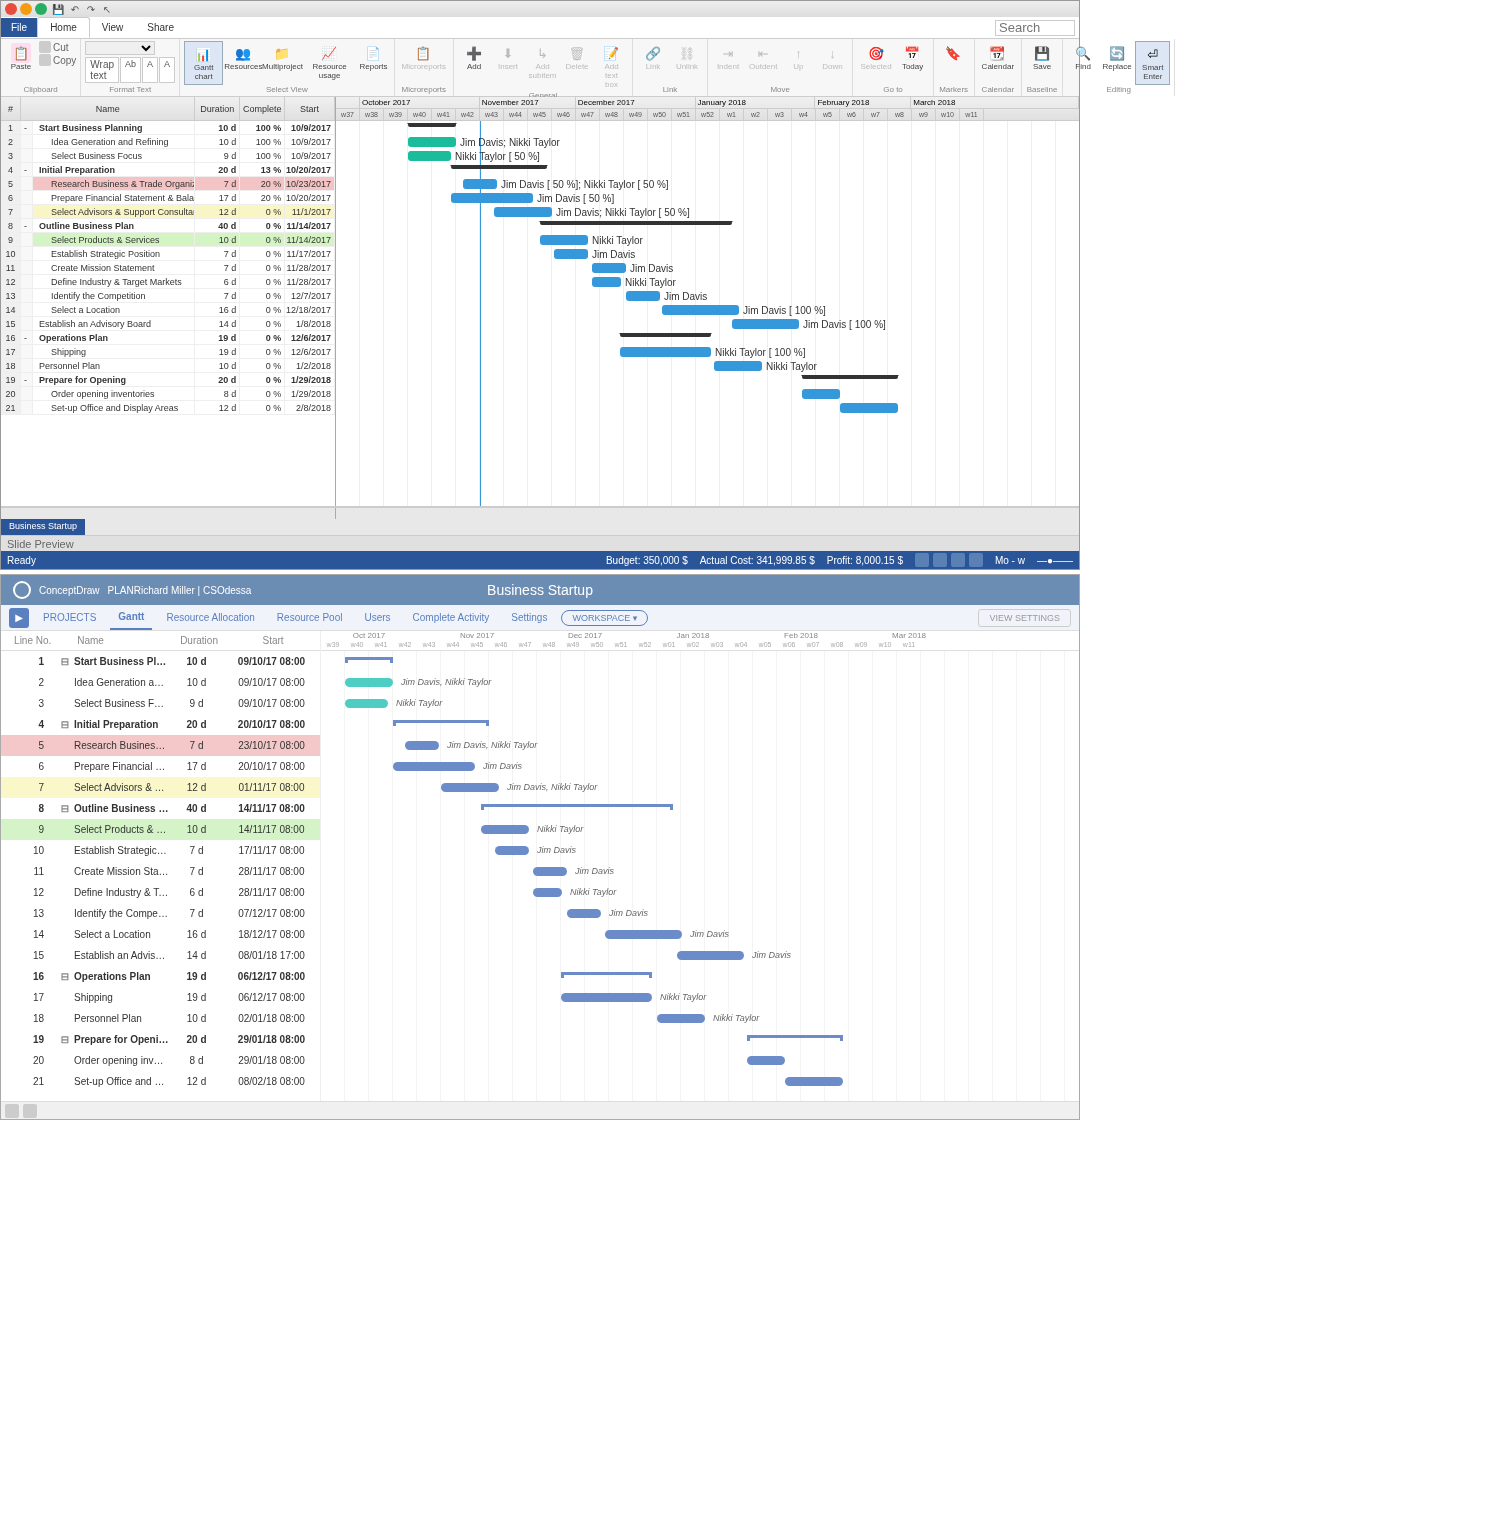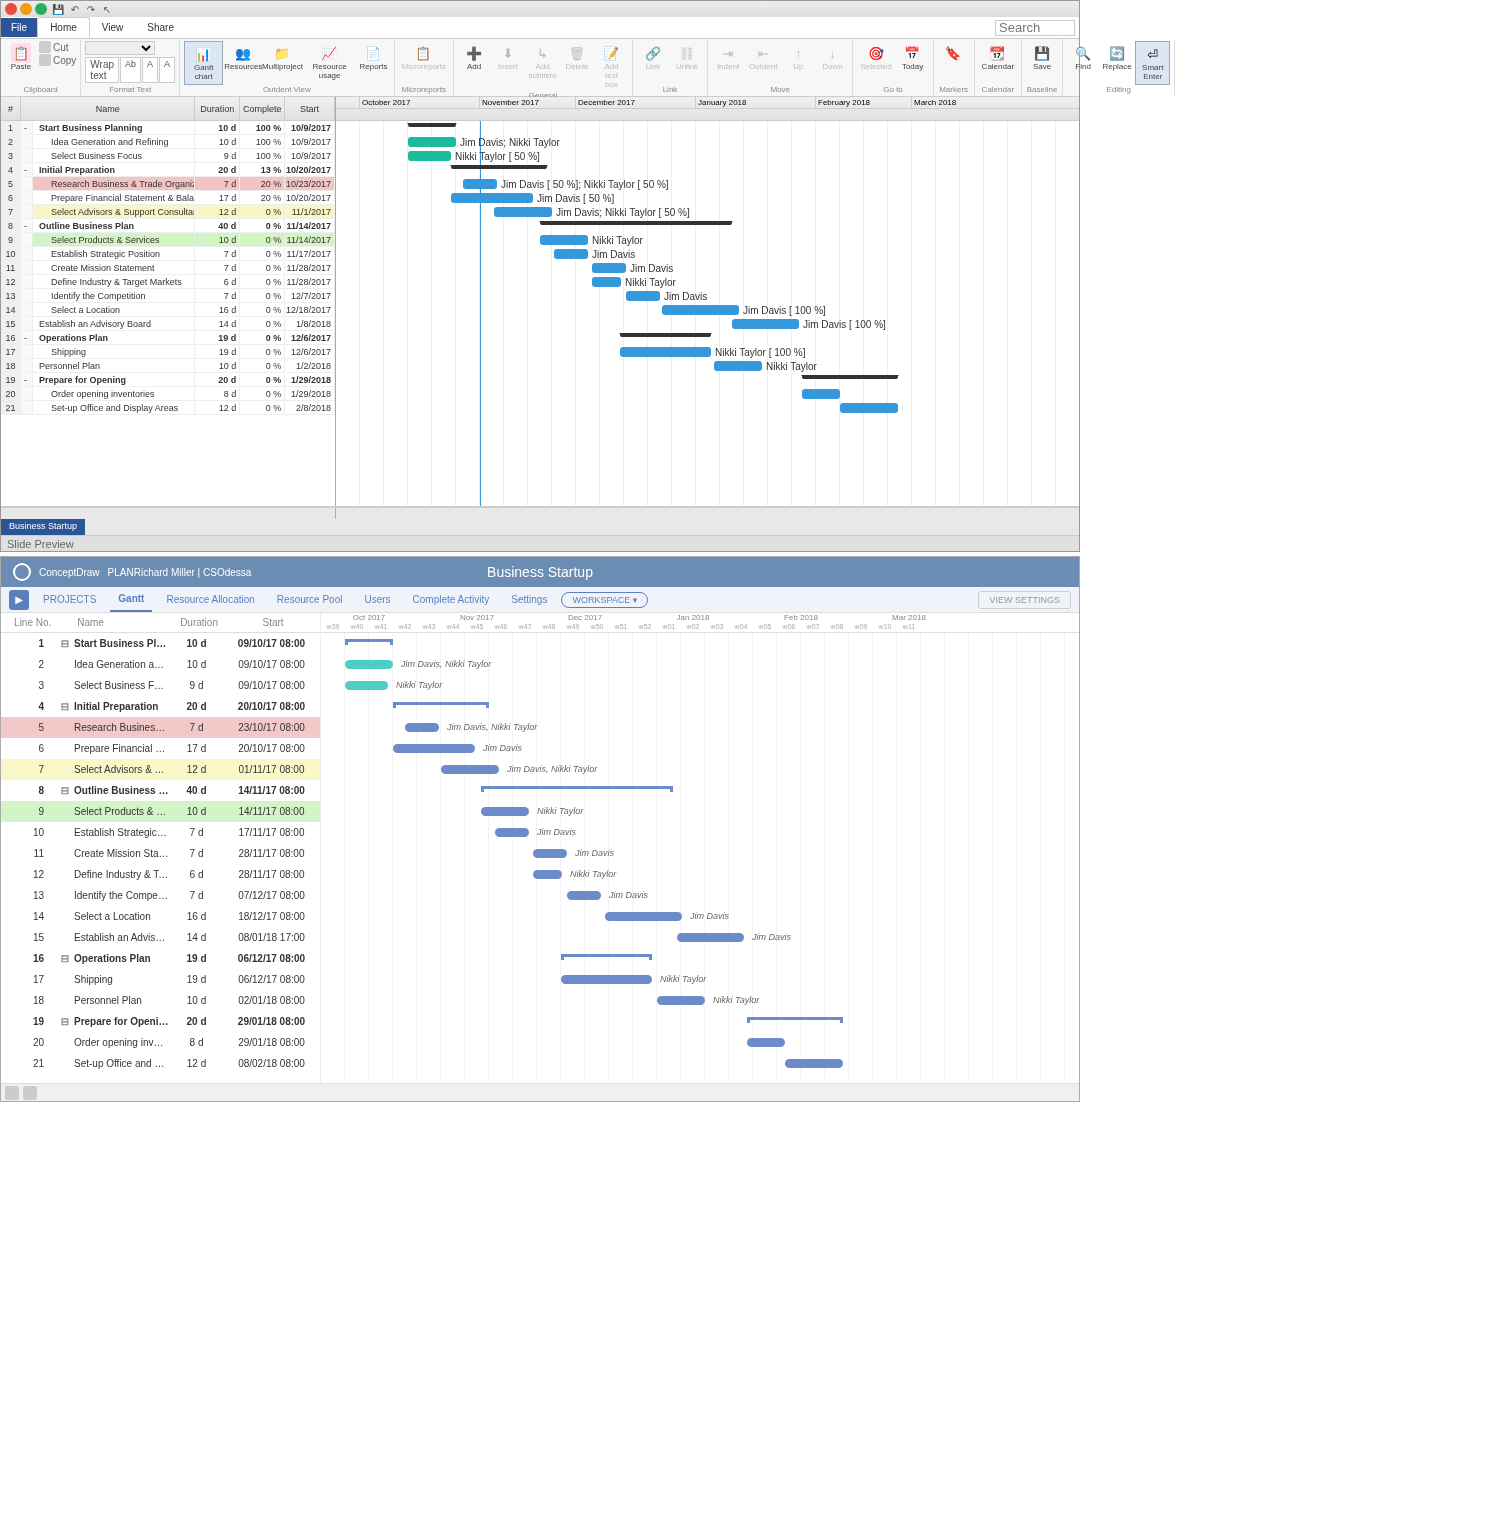--- a/index.html
+++ b/index.html
@@ -41,21 +41,21 @@
 .ghcell{border-right:1px solid #ccc;display:flex;align-items:center;justify-content:center;font-size:9px;color:#333}
 .ghc1{width:20px}.ghc2{width:175px}.ghc3{width:45px}.ghc4{width:45px}.ghc5{width:50px}
 .grow{display:flex;height:14px;border-bottom:1px solid #eee}
 .gcell{border-right:1px solid #eee;font-size:9px;color:#333;display:flex;align-items:center;padding:0 3px;overflow:hidden;white-space:nowrap}
 .gc1{width:20px;justify-content:center;background:#f0f0f0}
 .gc1b{width:12px;background:#f8f8f8}
 .gc2{width:163px}.gc3{width:45px;justify-content:flex-end}.gc4{width:45px;justify-content:flex-end}.gc5{width:50px;justify-content:flex-end}
 .grow.bold .gc2,.grow.bold .gc3,.grow.bold .gc4,.grow.bold .gc5{font-weight:bold}
 .grow.hl-red{background:#f4c4c4}.grow.hl-yellow{background:#faf5c4}.grow.hl-green{background:#d4f4c4}
 .gright{flex:1;overflow:hidden;position:relative}
-.timehead{display:flex;flex-direction:row;height:24px;border-bottom:1px solid #ccc;background:linear-gradient(#f0f0f0,#e0e0e0)}
+.timehead{display:flex;flex-direction:column;height:24px;border-bottom:1px solid #ccc;background:linear-gradient(#f0f0f0,#e0e0e0)}
 .moheads{display:flex;height:12px}
 .moheads div{border-right:1px solid #ccc;border-bottom:1px solid #ccc;font-size:8px;padding-left:2px;display:flex;align-items:center}
 .wkheads{display:flex;height:12px}
 .wkheads div{width:24px;border-right:1px solid #ccc;font-size:7px;display:flex;align-items:center;justify-content:center;color:#555}
 .ganttbody{position:relative;height:calc(100% - 24px);background:repeating-linear-gradient(to right,transparent,transparent 23px,#eee 23px,#eee 24px)}
 .gbar{position:absolute;height:10px;border-radius:3px}
 .gbar.teal{background:#1abc9c}.gbar.blue{background:#3498db}
 .gbar.sum{height:4px;background:#333}
 .gbar.sum::before,.gbar.sum::after{content:"";position:absolute;top:0;border:4px solid transparent;border-top-color:#333}
 .gbar.sum::before{left:-1px}.gbar.sum::after{right:-1px}
@@ -187,21 +187,21 @@
         <div class="rbtn">
             <div class="ico">📈</div>
             <div class="tx">Resource
 usage</div>
           </div>
         <div class="rbtn">
             <div class="ico">📄</div>
             <div class="tx">Reports</div>
           </div>
       </div>
-      <div class="lbl">Outdent View</div>
+      <div class="lbl">Select View</div>
     </div>
     <div class="rgroup">
       <div class="top">
           <div class="rbtn">
             <div class="ico" style="color:#bbb">📋</div>
             <div class="tx" style="color:#bbb">Microreports</div>
           </div>
         </div>
       <div class="lbl">Microreports</div>
     </div>
@@ -586,20 +586,36 @@
         </div>
     </div>
   </div>
   <div class="hscroll">
       <div class="sl"></div>
     </div>
   <div class="tabbar">
     <div class="wt">Business Startup</div>
   </div>
   <div class="preview">Slide Preview</div>
+  <div class="statusbar">
+    <div>Ready</div>
+    <div class="right">
+      <span>Budget: 350,000 $</span>
+      <span>Actual Cost: 341,999.85 $</span>
+      <span>Profit: 8,000.15 $</span>
+      <div class="icns">
+          <div></div>
+          <div></div>
+          <div></div>
+          <div></div>
+        </div>
+      <span>Mo - w</span>
+      <span>—●——</span>
+    </div>
+  </div>
 </div>
 
 <div class="botapp" style="position:relative">
   <div class="bhdr">
     <div class="logo">
       <div class="ico"></div>
       <span>ConceptDraw</span>
       <span style="font-weight:300">PLAN</span>
     </div>
     <div class="ctr">Business Startup</div>

